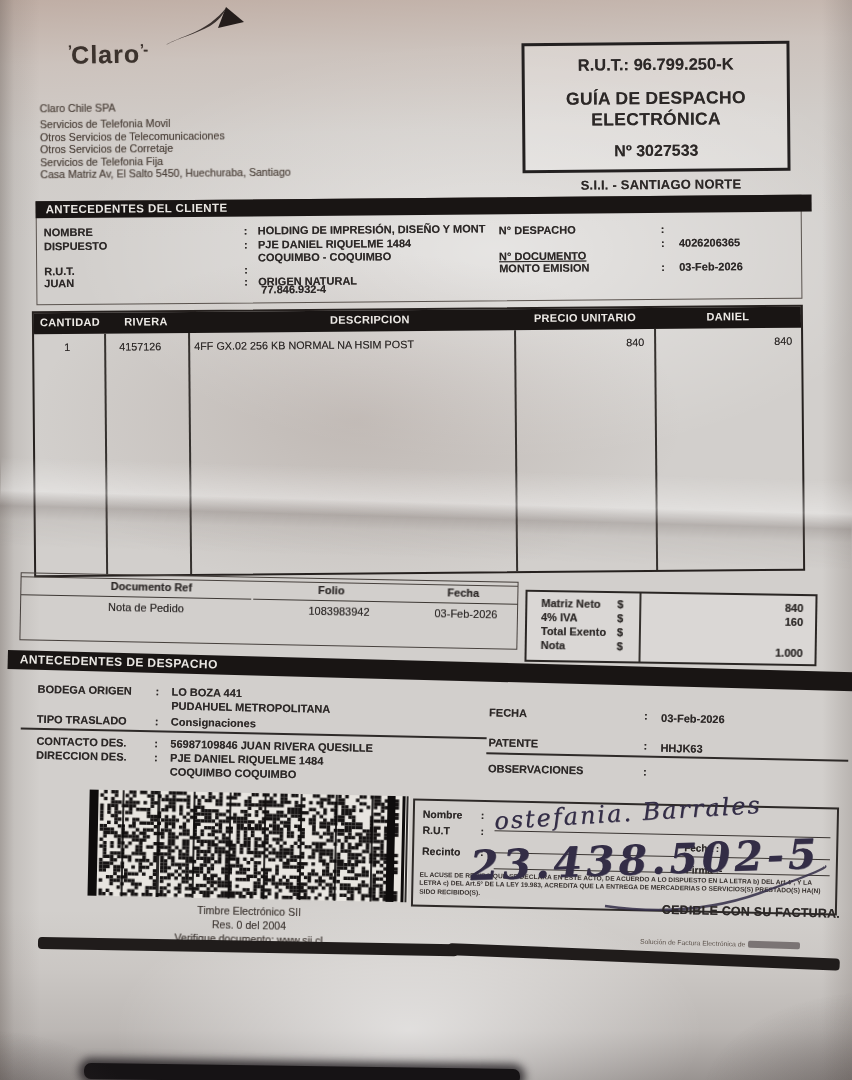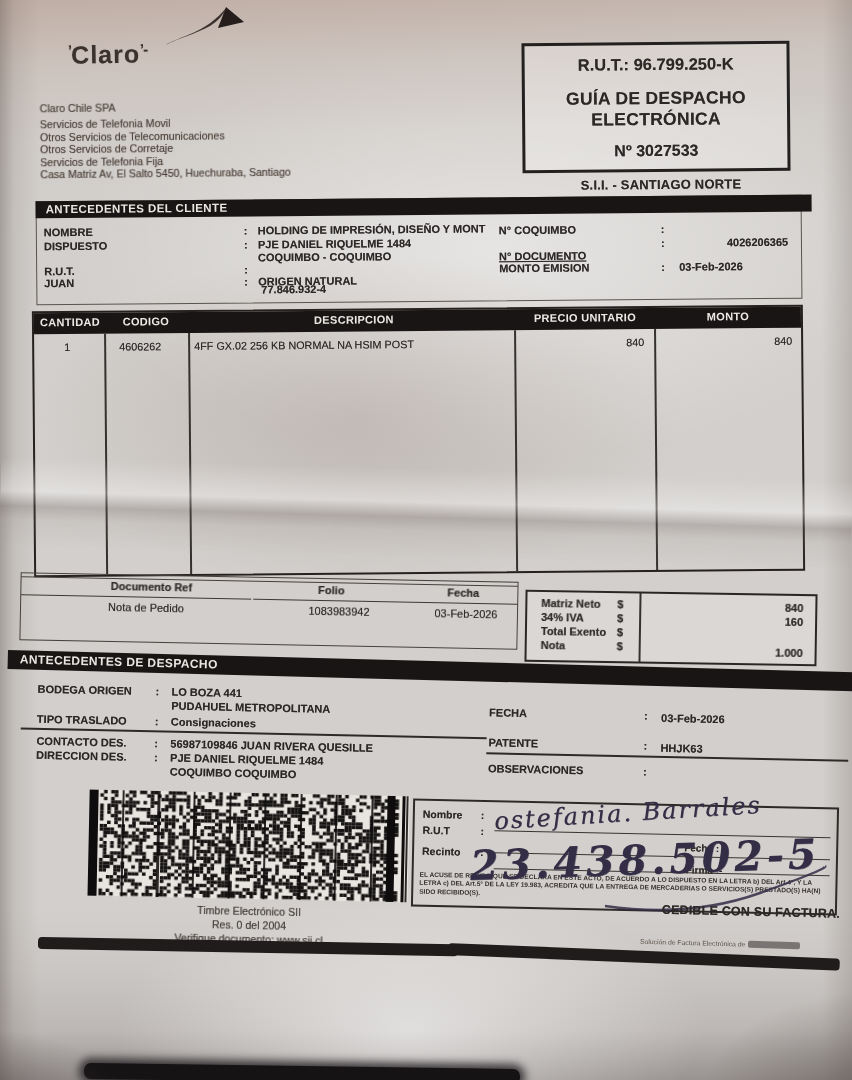--- a/index.html
+++ b/index.html
@@ -150,45 +150,45 @@
     <span class="fld ink" style="left:207px;top:38px;">:</span>
     <span class="fld ink" style="left:221px;top:38px;">PJE DANIEL RIQUELME 1484</span>
     <span class="fld ink" style="left:221px;top:51px;">COQUIMBO -  COQUIMBO</span>
     <span class="fld ink" style="left:7px;top:63px;">R.U.T.</span>
     <span class="fld ink" style="left:207px;top:63px;">:</span>
     <span class="fld ink" style="left:224px;top:63px;margin-top:20px;">77.846.932-4</span>
     <span class="fld ink" style="left:7px;top:75px;">JUAN</span>
     <span class="fld ink" style="left:207px;top:75px;">:</span>
     <span class="fld ink" style="left:221px;top:75px;">ORIGEN NATURAL</span>
 
-    <span class="fld ink" style="left:462px;top:26px;">N° COQUIMBO</span>
+    <span class="fld ink" style="left:462px;top:26px;">N° DESPACHO</span>
     <span class="fld ink" style="left:624px;top:26px;">:</span>
     <span class="fld ink" style="left:642px;top:26px;"></span>
     <span class="fld ink" style="left:462px;top:52px;text-decoration:underline;">N° DOCUMENTO</span>
     <span class="fld ink" style="left:624px;top:40px;">:</span>
-    <span class="fld ink" style="left:642px;top:40px;margin-left:48px;">4026206365</span>
+    <span class="fld ink" style="left:642px;top:40px;">4026206365</span>
     <span class="fld ink" style="left:462px;top:64px;">MONTO EMISION</span>
     <span class="fld ink" style="left:624px;top:64px;">:</span>
     <span class="fld ink" style="left:642px;top:64px;">03-Feb-2026</span>
   </div>
 
   <div id="items" class="abs">
     <div class="bar"></div>
     <span class="h" style="left:36px;">CANTIDAD</span>
-    <span class="h" style="left:112px;">CODIGO</span>
-    <span class="h" style="left:320px;">DESCRIPCION</span>
+    <span class="h" style="left:112px;">RIVERA</span>
+    <span class="h" style="left:336px;">DESCRIPCION</span>
     <span class="h" style="left:551px;">PRECIO UNITARIO</span>
-    <span class="h" style="left:694px;">MONTO</span>
+    <span class="h" style="left:694px;">DANIEL</span>
     <div class="vline" style="left:70px;"></div>
     <div class="vline" style="left:154px;"></div>
     <div class="vline" style="left:480px;"></div>
     <div class="vline" style="left:620px;"></div>
     <div>
       <span class="cell ink" style="left:30px;">1</span>
-      <span class="cell ink" style="left:85px;">4606262</span>
+      <span class="cell ink" style="left:85px;">4157126</span>
       <span class="cell ink" style="left:160px;">4FF GX.02 256 KB NORMAL NA HSIM POST</span>
       <span class="cell ink" style="left:480px;width:130px;text-align:right;">840</span>
       <span class="cell ink" style="left:620px;width:138px;text-align:right;">840</span>
     </div>
   </div>
 
   <div id="crease" class="abs"></div>
 
   <div id="docref" class="abs">
     <div class="inner-top"></div>
@@ -200,21 +200,21 @@
     <span class="d ink" style="left:125px;">Nota de Pedido</span>
     <span class="d ink" style="left:318px;">1083983942</span>
     <span class="d ink" style="left:445px;">03-Feb-2026</span>
   </div>
 
   <div id="totals" class="abs">
     <div class="vline"></div>
     <span class="lab ink" style="top:5px;">Matriz Neto</span>
     <span class="cur ink" style="top:5px;">$</span>
     <span class="val ink" style="top:6px;">840</span>
-    <span class="lab ink" style="top:19px;">34% IVA</span>
+    <span class="lab ink" style="top:19px;">4% IVA</span>
     <span class="cur ink" style="top:19px;">$</span>
     <span class="val ink" style="top:20px;">160</span>
     <span class="lab ink" style="top:33px;">Total Exento</span>
     <span class="cur ink" style="top:33px;">$</span>
     <span class="val ink" style="top:33px;"></span>
     <span class="lab ink" style="top:47px;">Nota</span>
     <span class="cur ink" style="top:47px;">$</span>
     <span class="val ink" style="top:51px;">1.000</span>
   </div>
 

